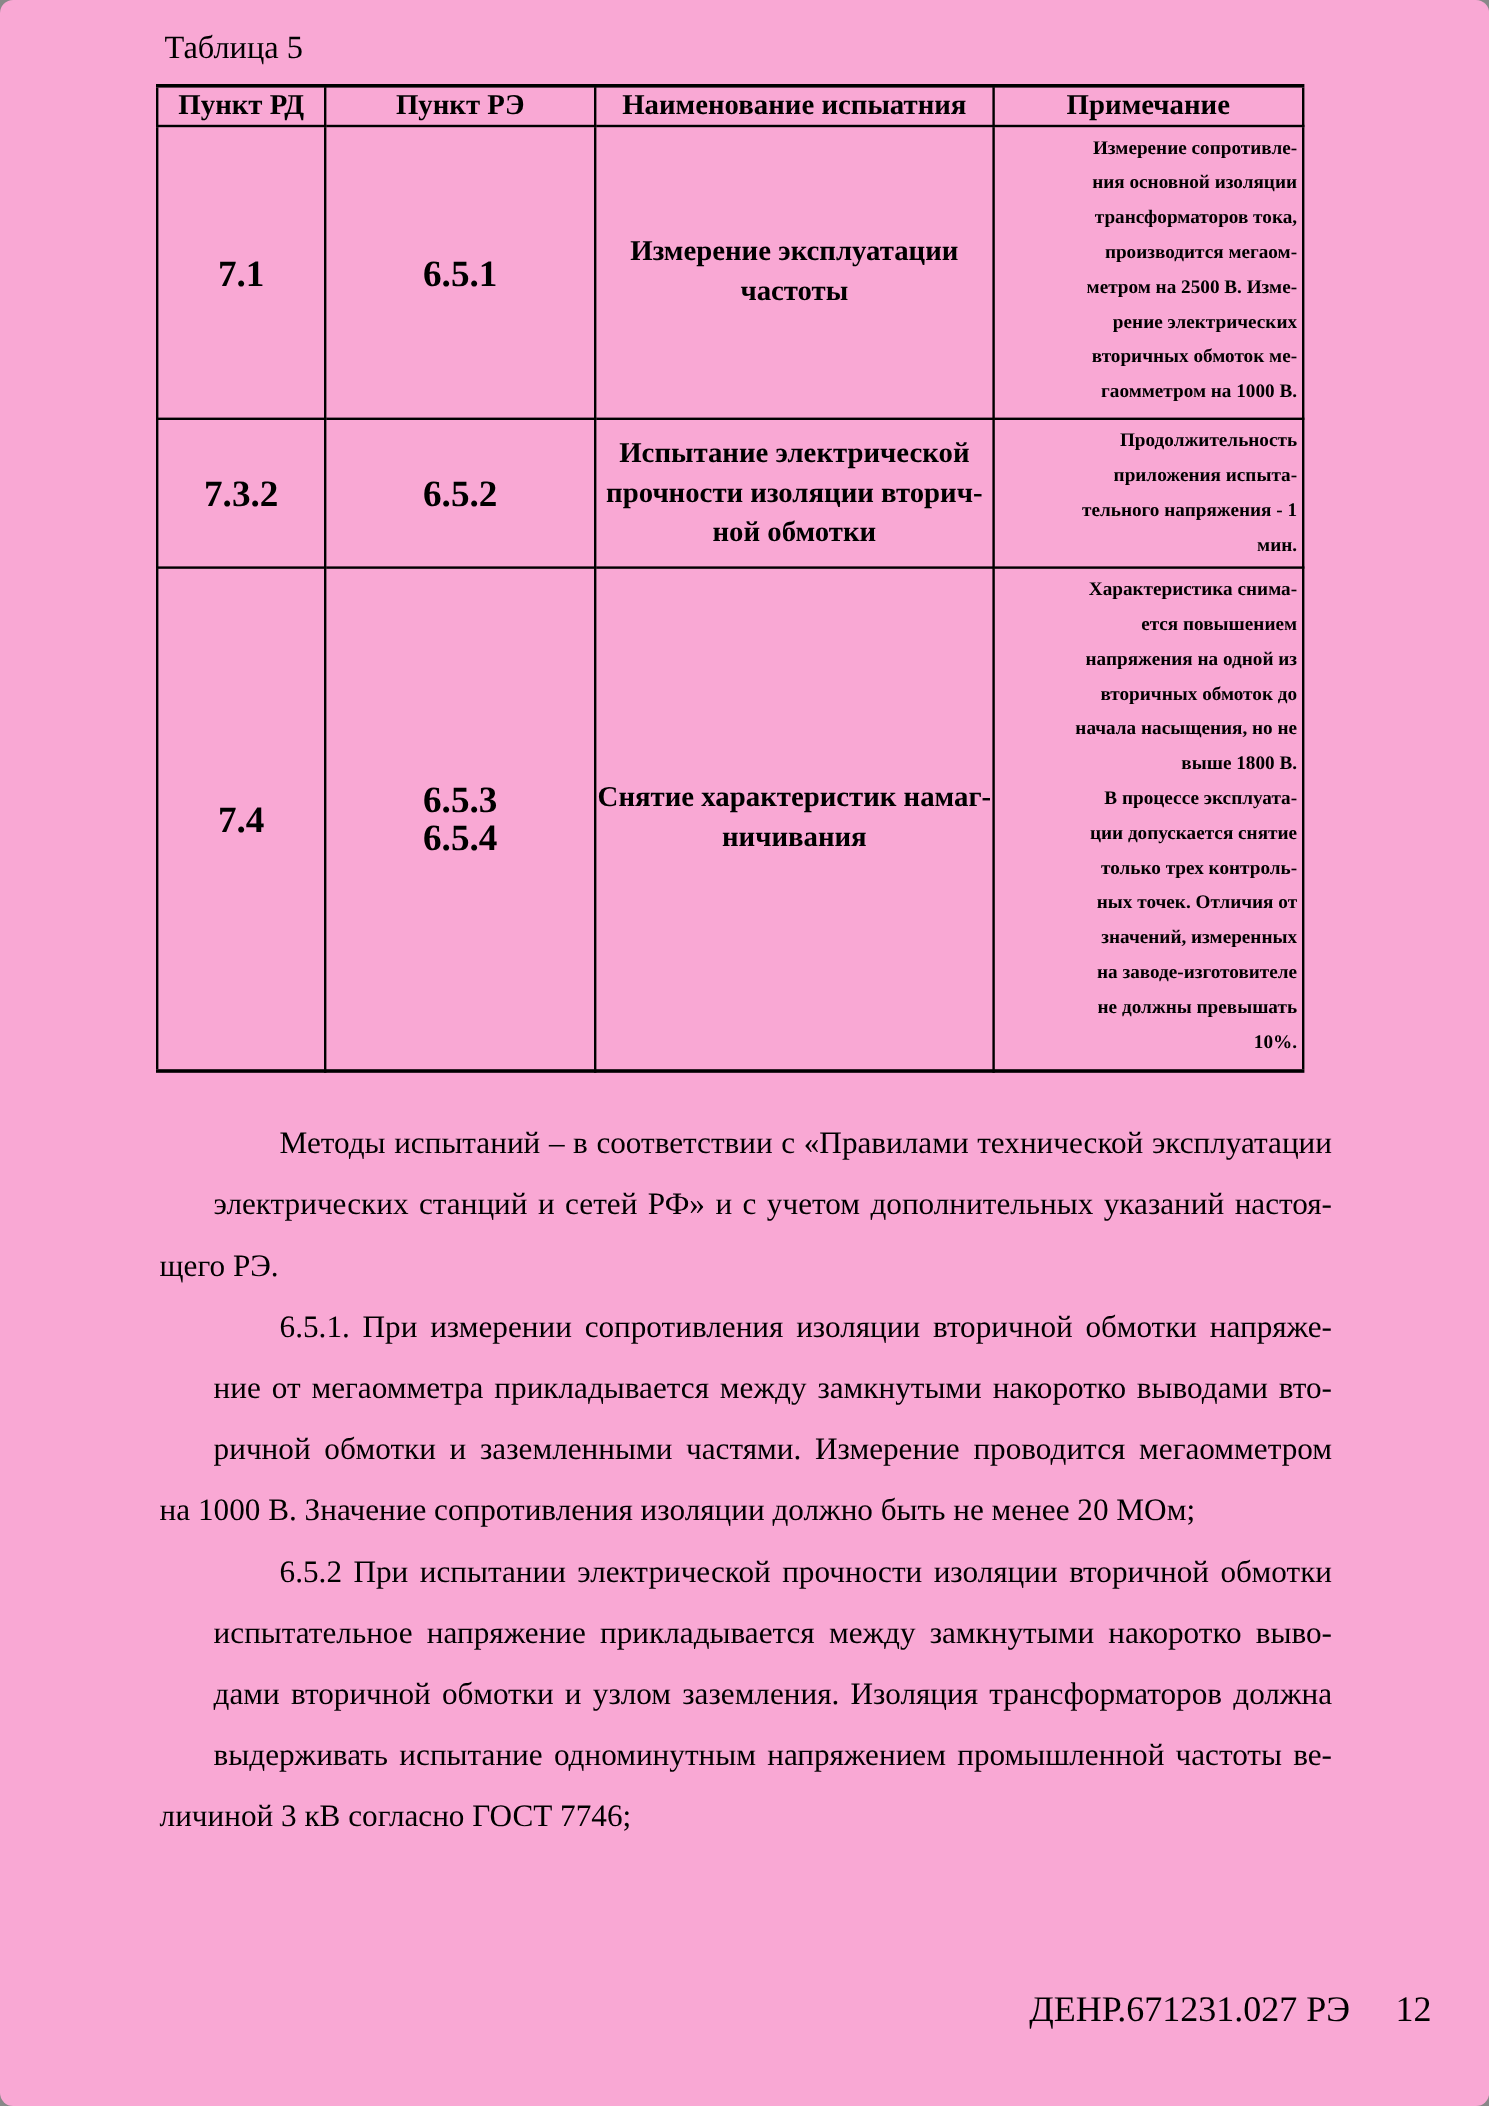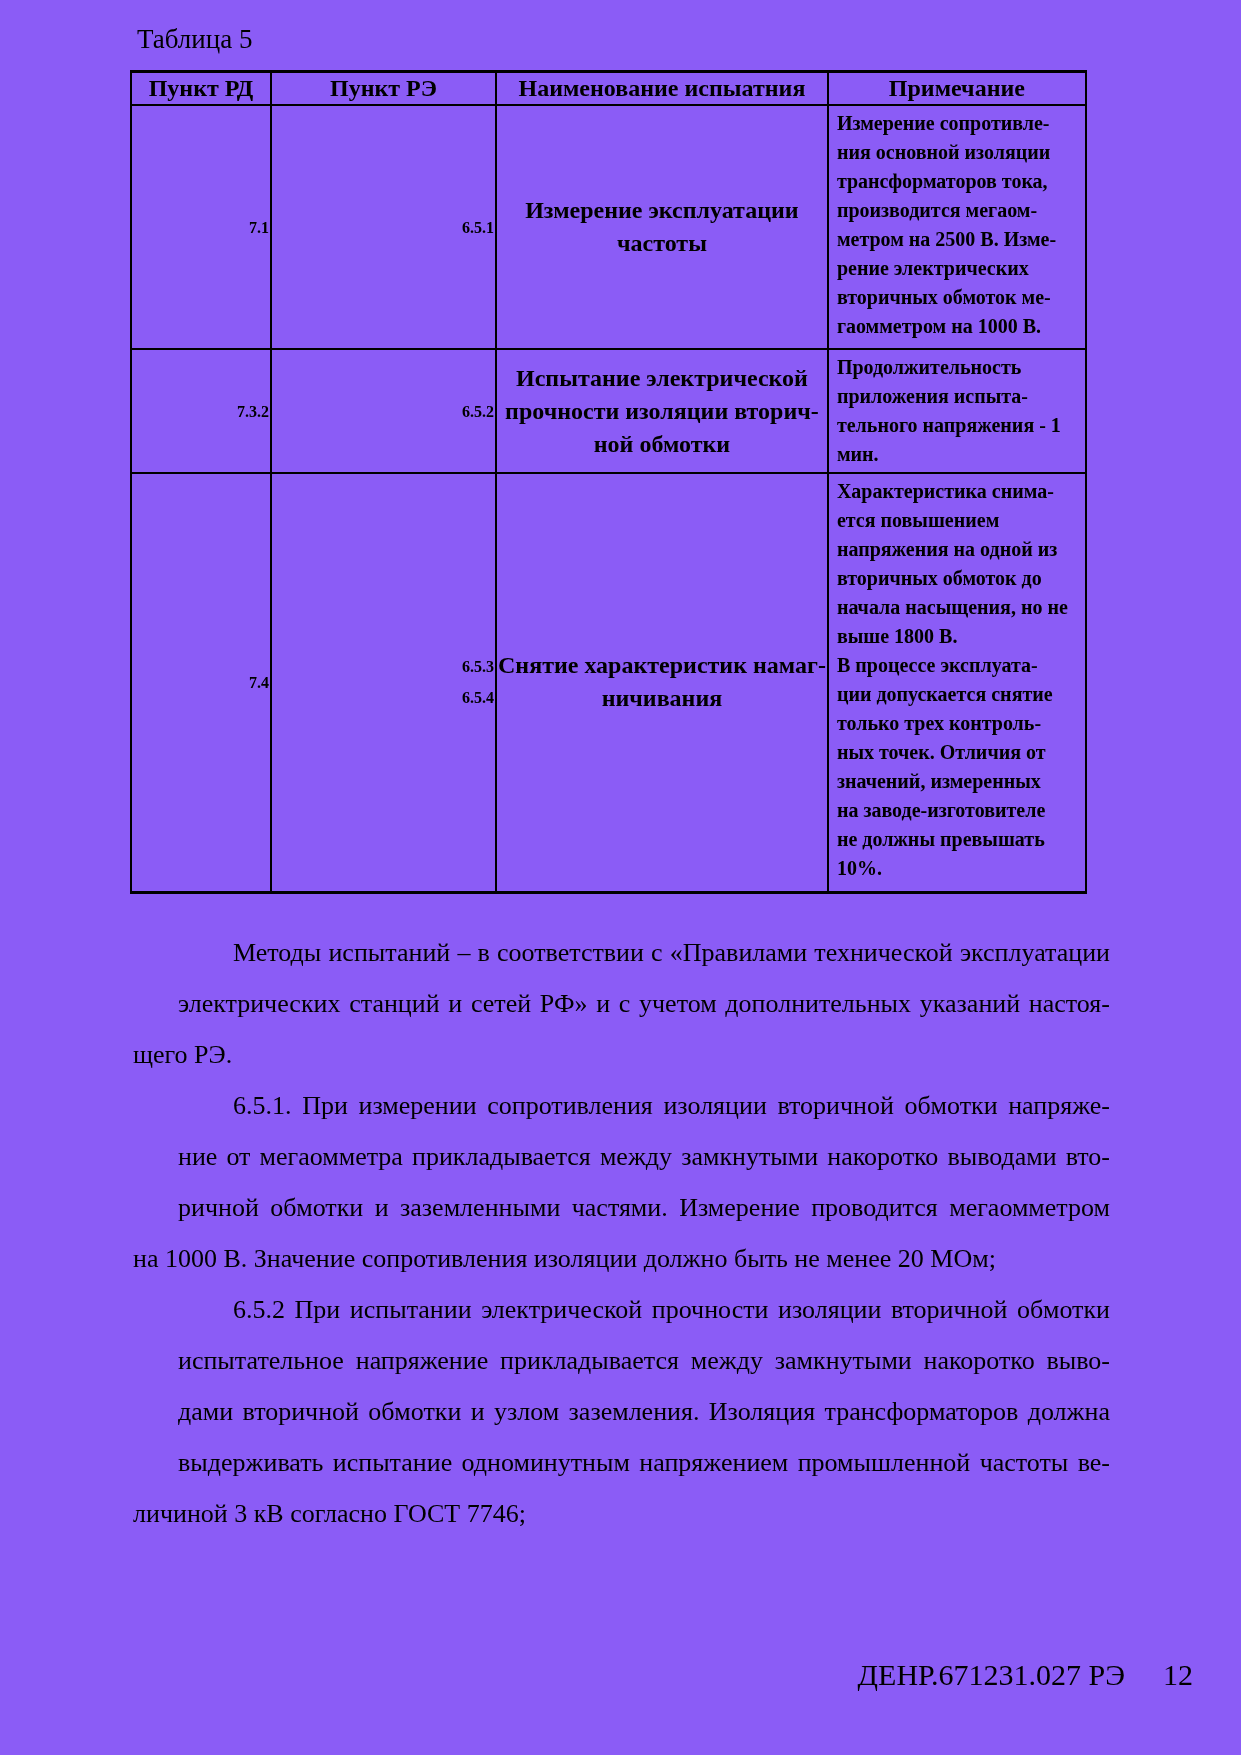--- a/index.html
+++ b/index.html
@@ -1,49 +1,50 @@
 <!DOCTYPE html>
 <html><head>
 <meta charset="utf-8">
 <style>
   html,body { margin:0; padding:0; background:#888; }
   .page {
     position:relative;
     width:1241px; height:1755px;
-    background:#8b5cf6;
+    background:#f9a8d4;
     font-family:"Liberation Serif", serif;
     color:#000;
     overflow:hidden;
+    border-radius:11px;
   }
   .caption {
     position:absolute; left:137px; top:24px;
     font-size:27px;
   }
   table.tbl {
     position:absolute; left:130px; top:70px;
     border-collapse:collapse; table-layout:fixed;
     border-top:3px solid #000; border-bottom:3px solid #000;
   }
   .tbl th, .tbl td {
     border:2px solid #000;
     font-weight:bold;
     overflow:hidden;
   }
   .tbl th {
     font-size:24px; text-align:center; height:29px; padding:1px 2px;
   }
   td.num {
-    font-size:16px; text-align:right; vertical-align:middle; line-height:31px;
+    font-size:31px; text-align:center; vertical-align:middle; line-height:31px;
   }
   td.name {
     font-size:24px; text-align:center; vertical-align:middle; line-height:33px;
   }
   td.name div, td.num div, td.note div { white-space:nowrap; }
   td.note {
-    font-size:20px; text-align:left; vertical-align:top;
+    font-size:16px; text-align:right; vertical-align:top;
     line-height:29px; padding:3px 4px 3px 8px;
   }
   .bodytext {
     position:absolute; left:133px; top:927px; width:977px;
     font-size:26px; line-height:51px;
   }
   .bt.j { text-align:justify; text-align-last:justify;margin-left:45px; }
   .bt.last { text-align:left; }
   .bt.ind { text-indent:55px; }
   .footer {

